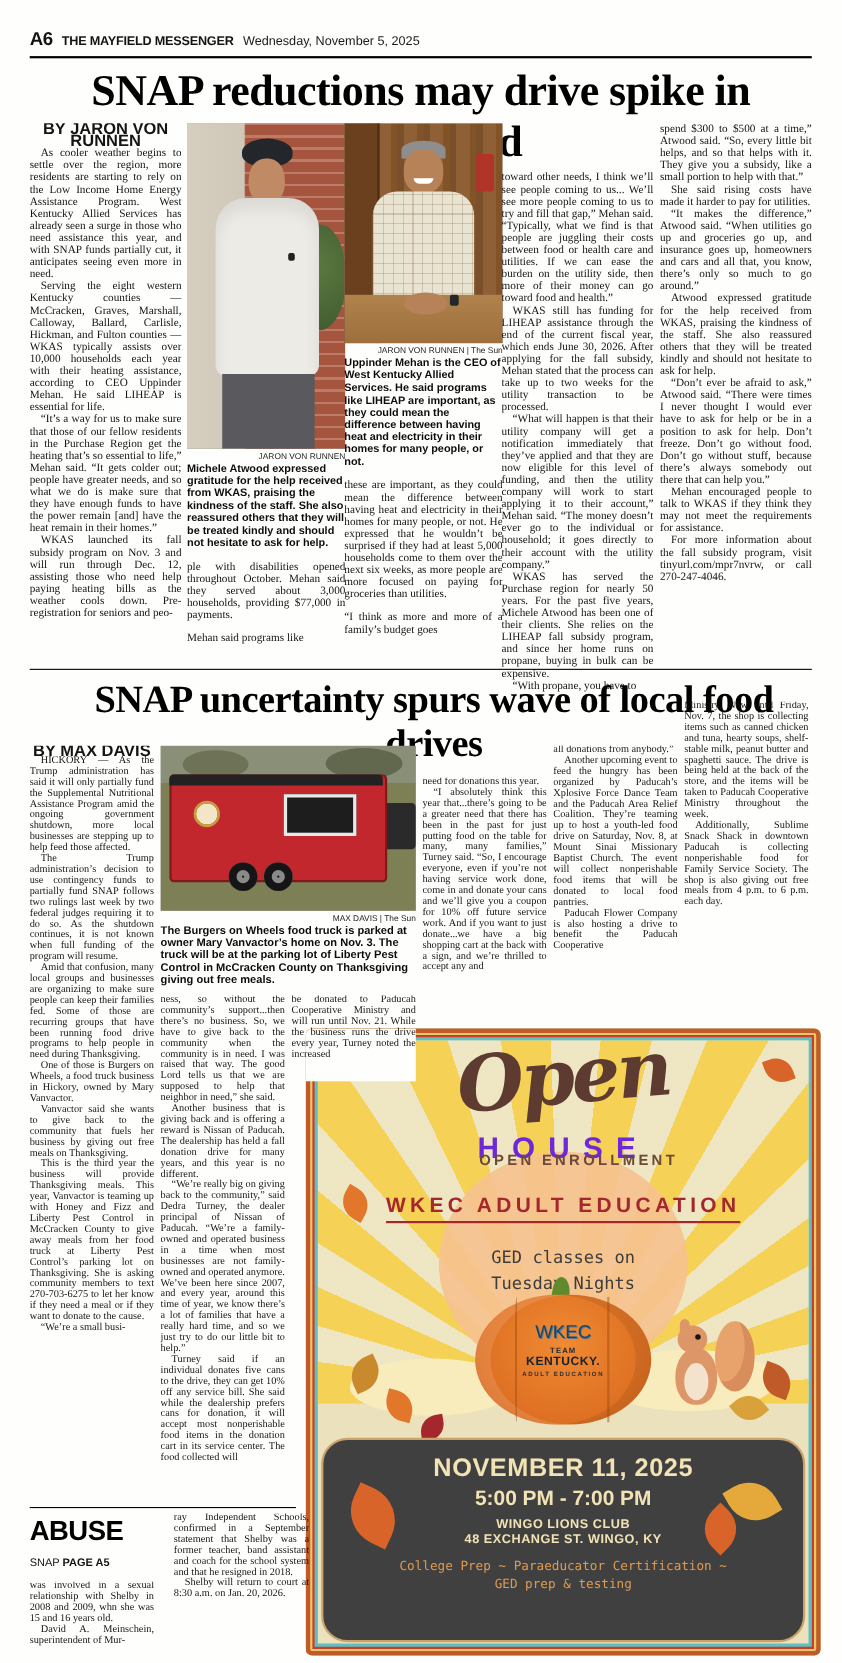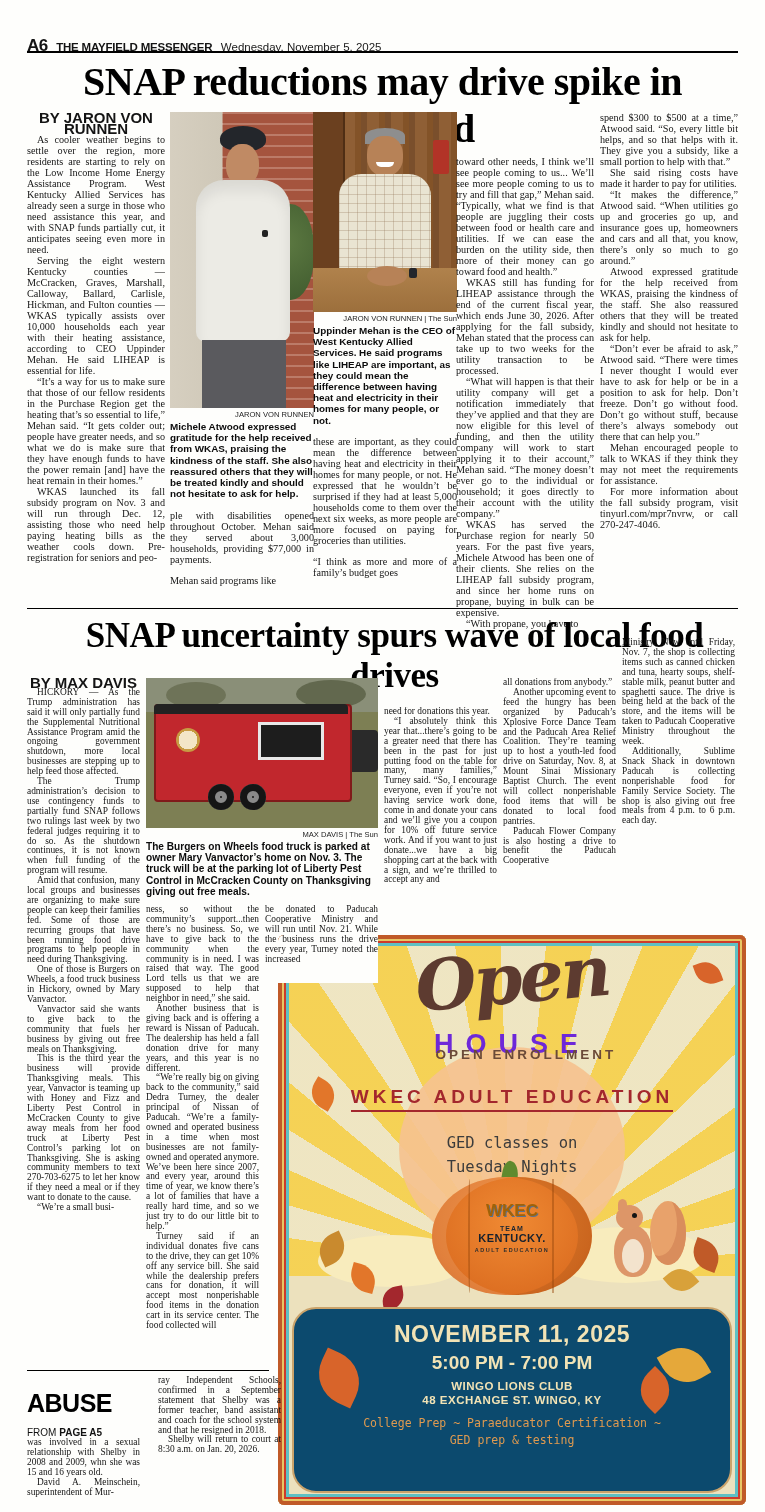--- a/index.html
+++ b/index.html
@@ -29,32 +29,32 @@
   .ab-from{font-family:"Liberation Sans",sans-serif;font-size:10px;color:#111;}
   .ab-from b{font-weight:800;}
   
   .ad{background:#ece1bd;border-radius:6px;overflow:hidden;box-shadow:inset 0 0 0 4px #c05a28,inset 0 0 0 6px #e8c765,inset 0 0 0 8px #cf3b2a,inset 0 0 0 11px #5fc0c4;}
   .ad-script{font-family:"DejaVu Serif",serif;font-style:italic;font-weight:bold;font-size:70px;color:#5d3b30;text-align:center;letter-spacing:-3px;transform:rotate(-5deg);}
   .ad-house{font-family:"Liberation Sans",sans-serif;font-weight:800;font-size:27px;letter-spacing:12px;color:#6d28d9;text-align:center;}
   .ad-enroll{font-family:"Liberation Sans",sans-serif;font-weight:800;font-size:13.5px;letter-spacing:3px;color:#6b4a38;text-align:center;}
   .ad-org{font-family:"Liberation Sans",sans-serif;font-weight:800;font-size:19px;letter-spacing:4px;color:#a3272d;text-align:center;}
   .ad-org span{border-bottom:2.5px solid #a3272d;padding-bottom:3px;}
   .ad-classes{font-family:"DejaVu Sans Mono",monospace;font-size:15.5px;line-height:24px;color:#3c3c3c;text-align:center;}
-  .badge{background:#0c4a6e;border:2px solid #caa36b;border-radius:24px;text-align:center;font-family:"Liberation Sans",sans-serif;overflow:hidden;}
+  .badge{background:#404040;border:2px solid #caa36b;border-radius:24px;text-align:center;font-family:"Liberation Sans",sans-serif;overflow:hidden;}
   .badge .bd-date{font-size:23px;font-weight:800;color:#f2e3b5;letter-spacing:.5px;margin-top:12px;}
   .badge .bd-time{font-size:19px;font-weight:800;color:#f2e3b5;margin-top:4px;}
   .badge .bd-venue{font-size:11.5px;font-weight:800;color:#f2e3b5;margin-top:6px;letter-spacing:.5px;}
   .badge .bd-addr{font-size:11.5px;font-weight:800;color:#f2e3b5;margin-top:2px;letter-spacing:.5px;}
   .badge .bd-prog{font-family:"DejaVu Sans Mono",monospace;font-size:11.5px;line-height:17px;color:#e09a4f;margin-top:9px;}
   .leaf{position:absolute;border-radius:0 70% 0 70%;}
 </style>
 </head>
 <body>
 
-<div class="abs hdr" style="left:27px;top:36px;width:711px;height:20px;">
+<div class="abs hdr" style="left:27px;top:26px;width:711px;height:20px;">
   <span class="pg">A6</span>
   <span class="mast">THE MAYFIELD MESSENGER</span>
   <span class="date">Wednesday, November 5, 2025</span>
 </div>
 <div class="abs rule" style="left:27px;top:51px;width:711px;height:2px;"></div>
 
 <div class="abs hl" style="left:27px;top:58px;width:711px;font-size:40px;">SNAP reductions may drive spike in heating aid</div>
 
 <div class="abs a1col" style="left:27px;">
   <p class="byline">BY JARON VON RUNNEN</p>
@@ -202,21 +202,21 @@
   <div class="leaf" style="left:104px;top:352px;width:22px;height:22px;background:#a3272d;transform:rotate(80deg);"></div>
   <div class="leaf" style="right:52px;top:332px;width:26px;height:26px;background:#d8a13a;transform:rotate(-40deg);"></div>
   <div class="leaf" style="right:26px;top:306px;width:28px;height:28px;background:#c05a28;transform:rotate(20deg);"></div>
 
   <div class="abs" style="left:154px;top:242px;width:160px;height:118px;">
     <div class="abs" style="left:70px;top:-16px;width:16px;height:28px;background:#5f8a2e;border-radius:40% 60% 20% 20%;transform:rotate(10deg);"></div>
     <div class="abs" style="left:0;top:0;width:160px;height:118px;background:radial-gradient(ellipse at 50% 38%,#f08a33,#dd6f22 70%,#c75d18);border-radius:48%/52%;box-shadow:inset 14px 0 0 rgba(255,255,255,.12),inset -14px 0 0 rgba(0,0,0,.08);"></div>
     <div class="abs" style="left:36px;top:2px;width:1px;height:114px;border-left:2px solid rgba(150,70,10,.45);border-radius:50%;"></div>
     <div class="abs" style="left:120px;top:2px;width:1px;height:114px;border-left:2px solid rgba(150,70,10,.45);"></div>
     <div class="abs" style="left:10px;top:24px;width:140px;text-align:center;font-family:'Liberation Sans',sans-serif;">
-      <div style="font-size:17px;font-weight:700;color:#a16207;text-shadow:1px 1px 0 #5d728c;">WKEC</div>
+      <div style="font-size:17px;font-weight:400;color:#0c4a6e;text-shadow:1px 1px 0 #5d728c;">WKEC</div>
       <div style="font-size:7px;font-weight:700;color:#1c2733;margin-top:4px;letter-spacing:1px;">TEAM</div>
       <div style="font-size:11px;font-weight:800;color:#16212e;letter-spacing:.5px;">KENTUCKY.</div>
       <div style="font-size:5.5px;font-weight:700;color:#2e2e2e;margin-top:3px;letter-spacing:1.5px;">ADULT EDUCATION</div>
     </div>
   </div>
 
   <div class="abs" style="left:332px;top:262px;width:76px;height:92px;">
     <div class="abs" style="right:0;top:4px;width:36px;height:64px;background:#e8a26b;border-radius:50%;box-shadow:inset -9px -9px 0 #d98d5c;"></div>
     <div class="abs" style="left:4px;top:28px;width:38px;height:52px;background:#dd9668;border-radius:50% 50% 45% 45%;"></div>
     <div class="abs" style="left:12px;top:42px;width:22px;height:34px;background:#f3e3cd;border-radius:50%;"></div>
@@ -240,24 +240,24 @@
   </div>
 
   <div class="abs" style="left:0;top:0;width:100px;height:48px;background:#fefefc;"></div>
 </div>
 
 <div class="abs a2col" style="left:265px;top:905px;height:76px;z-index:6;">
   <p class="ni">be donated to Paducah Cooperative Ministry and will run until Nov. 21. While the business runs the drive every year, Turney noted the increased</p>
 </div>
 
 <div class="abs rule" style="left:27px;top:1370px;width:242px;height:1px;"></div>
-<div class="abs" style="left:27px;top:1378px;width:113px;margin-top:11px;">
+<div class="abs" style="left:27px;top:1378px;width:113px;">
   <div class="ab-title">ABUSE</div>
   <div class="ab-from" style="margin-top:9px;">
-    <span>FROM</span>
+    <span>SNAP</span>
     <b>PAGE A5</b>
   </div>
 </div>
 <div class="abs abcol" style="left:27px;top:1438px;width:113px;height:70px;">
   <p class="ni">was involved in a sexual relationship with Shelby in 2008 and 2009, whn she was 15 and 16 years old.</p>
   <p>David A. Meinschein, superintendent of Mur-</p>
 </div>
 <div class="abs abcol" style="left:146px;top:1376px;width:123px;height:132px;margin-left:12px;">
   <p class="ni">ray Independent Schools, confirmed in a September statement that Shelby was a former teacher, band assistant and coach for the school system and that he resigned in 2018.</p>
   <p>Shelby will return to court at 8:30 a.m. on Jan. 20, 2026.</p>

